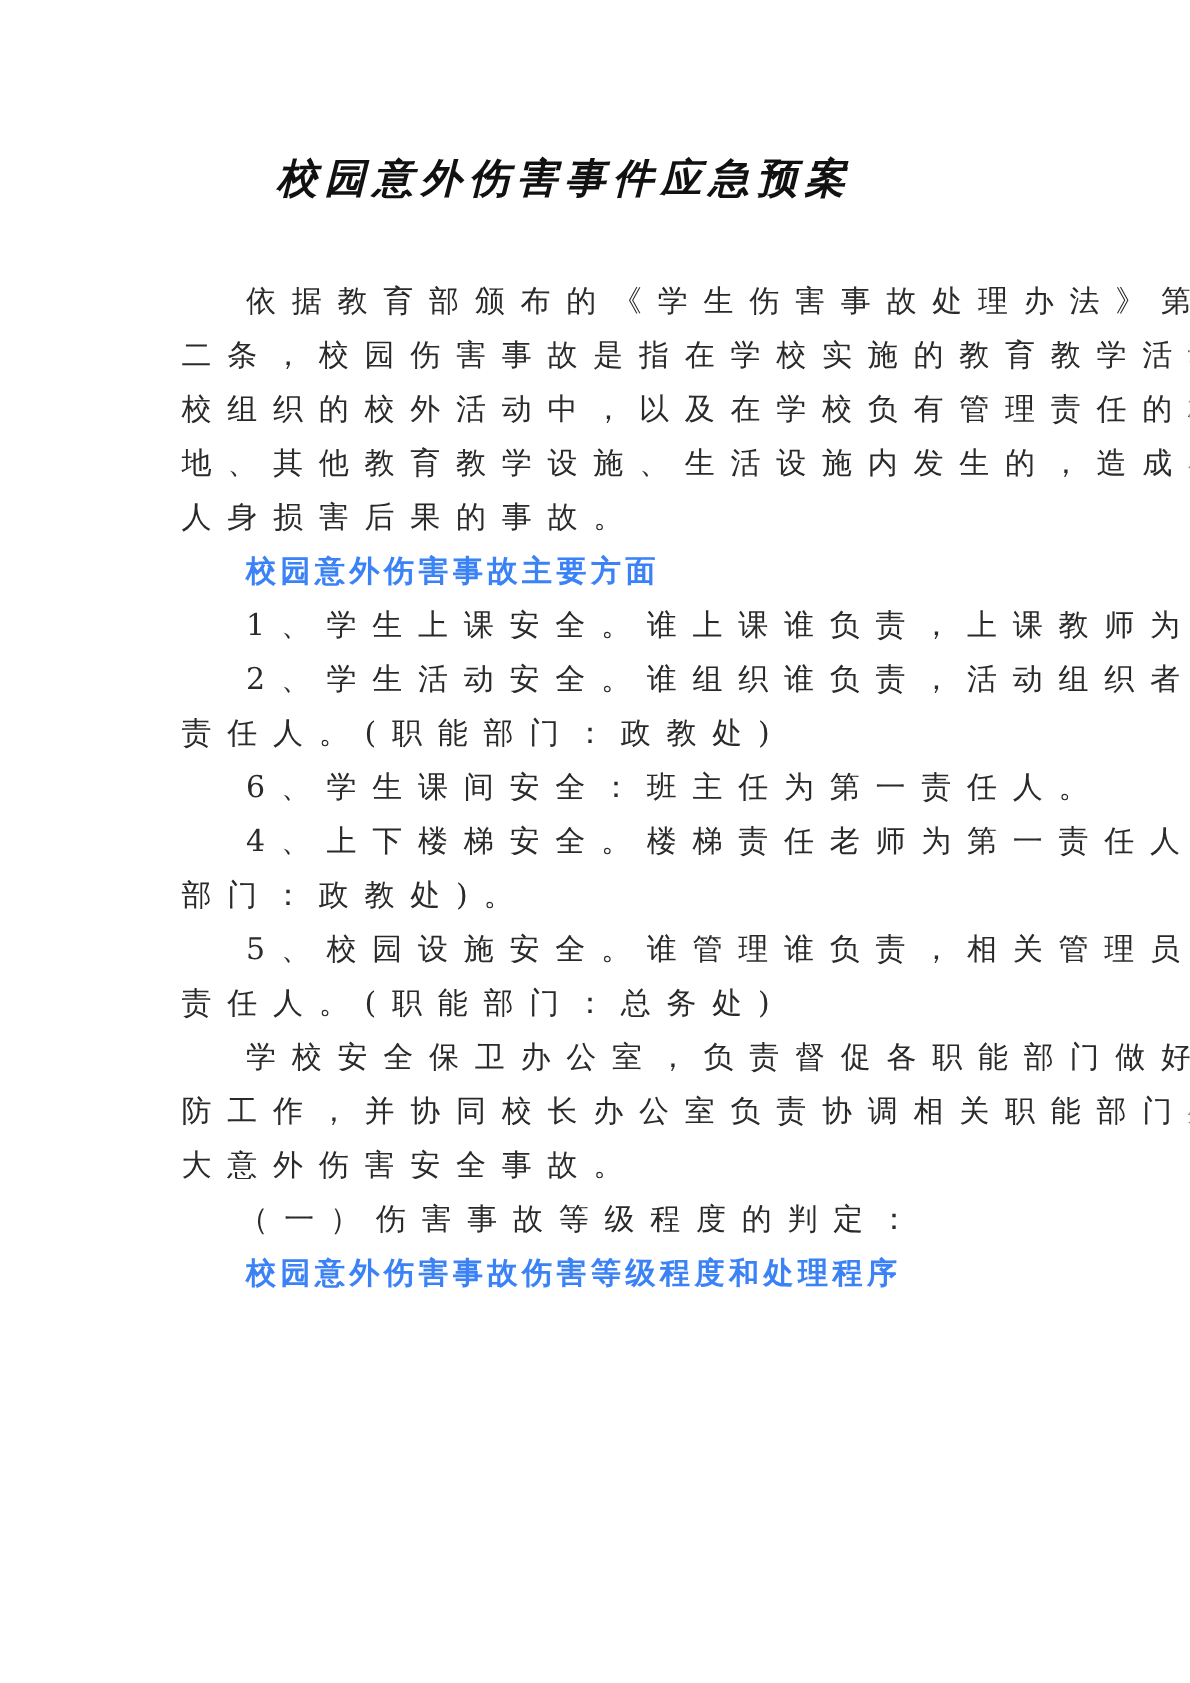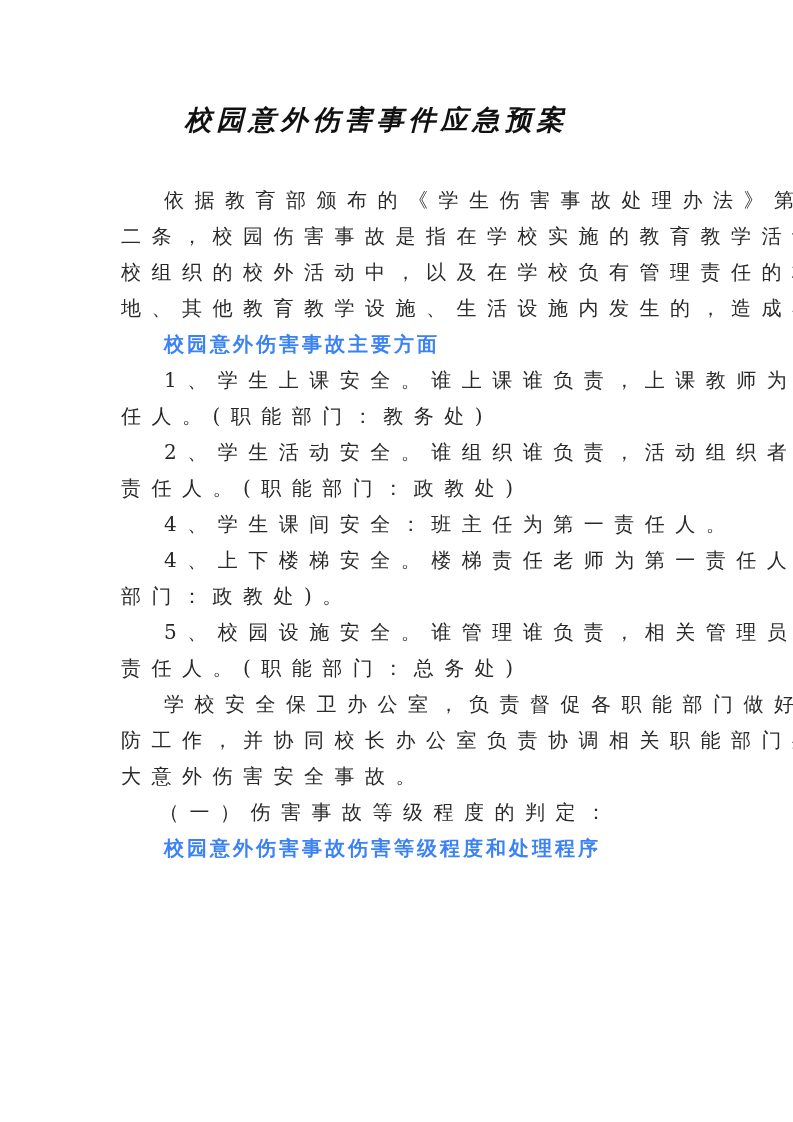--- a/index.html
+++ b/index.html
@@ -68,34 +68,34 @@
 
 <div class="page">
   <div class="title">校园意外伤害事件应急预案</div>
 
   <div class="body">
     <div>
       <span class="line indent">依据教育部颁布的《学生伤害事故处理办法》第一章第</span>
       <span class="line">二条，校园伤害事故是指在学校实施的教育教学活动或者学</span>
       <span class="line">校组织的校外活动中，以及在学校负有管理责任的校舍、场</span>
       <span class="line">地、其他教育教学设施、生活设施内发生的，造成在校学生</span>
+      <span class="line">人身损害后果的事故。</span>
     </div>
 
     <span class="line indent heading">校园意外伤害事故主要方面</span>
 
     <div>
       <span class="line indent">1、学生上课安全。谁上课谁负责，上课教师为第一责</span>
-      <span class="line">任人。(职能部门：教务处)</span>
     </div>
     <div>
       <span class="line indent">2、学生活动安全。谁组织谁负责，活动组织者为第一</span>
       <span class="line">责任人。(职能部门：政教处)</span>
     </div>
     <div>
-      <span class="line indent">4、学生课间安全：班主任为第一责任人。</span>
+      <span class="line indent">6、学生课间安全：班主任为第一责任人。</span>
     </div>
     <div>
       <span class="line indent">4、上下楼梯安全。楼梯责任老师为第一责任人。(职能</span>
       <span class="line">部门：政教处)。</span>
     </div>
     <div>
       <span class="line indent">5、校园设施安全。谁管理谁负责，相关管理员为第一</span>
       <span class="line">责任人。(职能部门：总务处)</span>
     </div>
 

